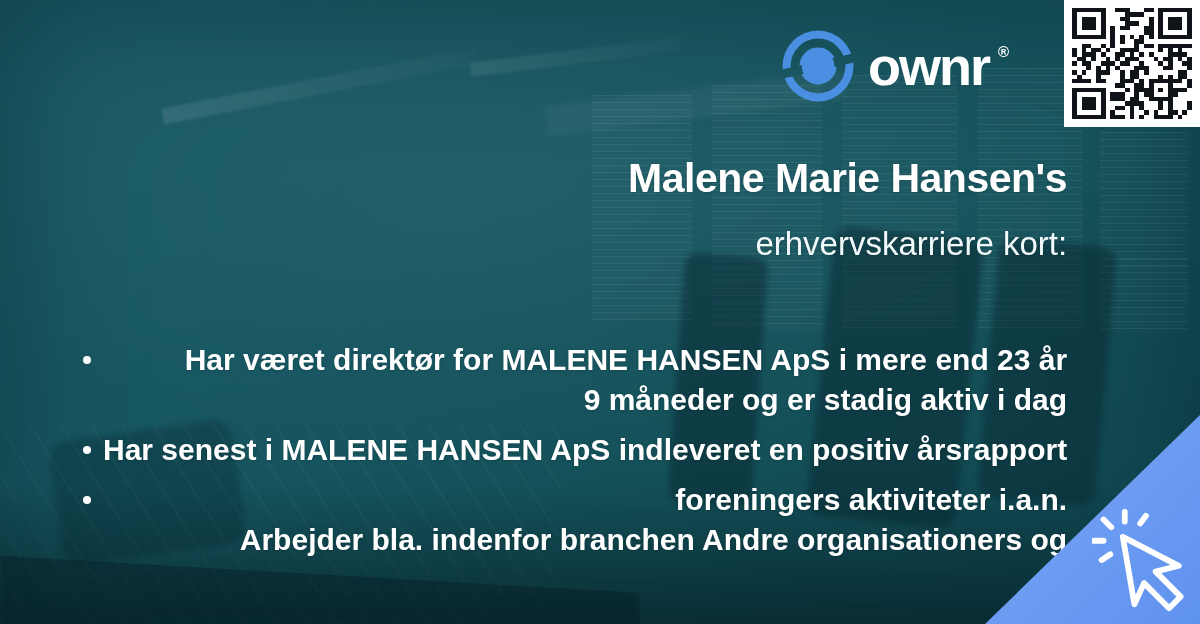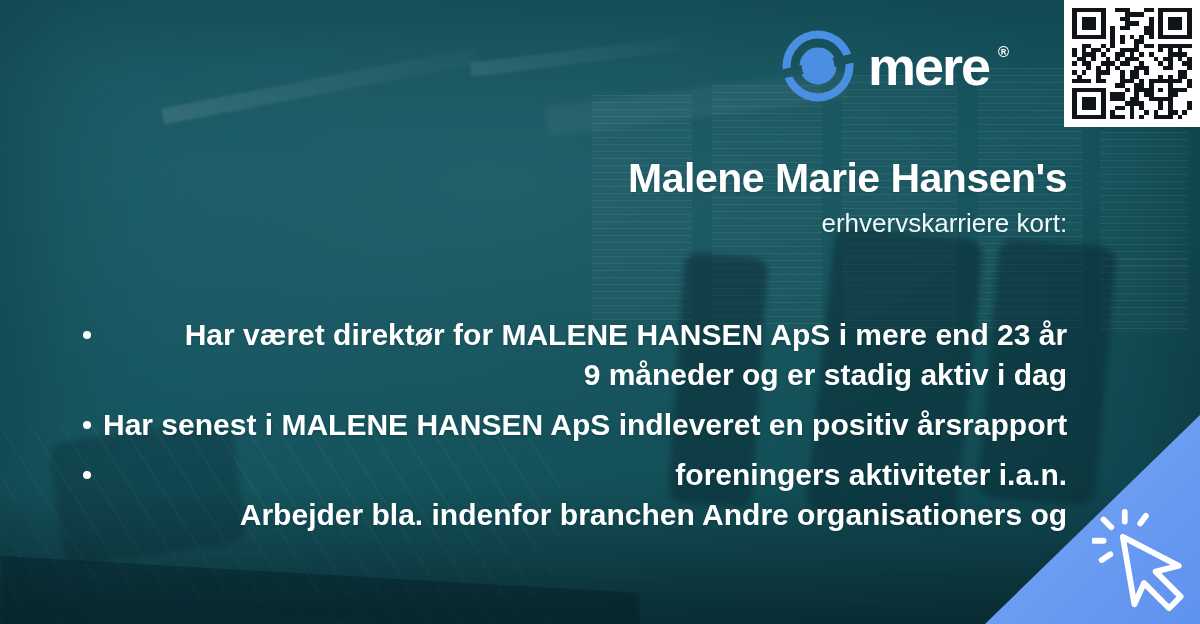--- a/index.html
+++ b/index.html
@@ -51,21 +51,21 @@
   .regmark{ color:#fff; font-size:15px; font-weight:700; position:relative; top:-15px; left:-4px; }
 
   
   .qr-box{ position:absolute; left:1064px; top:0; width:136px; height:127px; background:#fff; padding:8px; }
   .qr-box svg{ width:100%; height:100%; display:block; shape-rendering:crispEdges; }
 
   
   .content{ position:absolute; left:82px; top:155px; color:#fff;text-align:right; }
   .title{ font-size:41px; font-weight:700; line-height:1.15; letter-spacing:-.5px;
           text-shadow:0 1px 3px rgba(0,20,26,.18); }
-  .subtitle{ font-size:26px; font-weight:400; line-height:1.2; margin-top:6px; color:#f2f9fa;
+  .subtitle{ font-size:33px; font-weight:400; line-height:1.2; margin-top:22px; color:#f2f9fa;
           text-shadow:0 1px 3px rgba(0,20,26,.18); }
   .bullets{ list-style:none; margin-top:76px; }
   .bullets li{ position:relative; padding-left:21px; font-size:30px; font-weight:700;
                line-height:40px; margin-bottom:10px; text-shadow:0 1px 3px rgba(0,20,26,.18); }
   .dot{ position:absolute; left:1px; top:16px; width:8px; height:8px; border-radius:50%; background:#fff; }
   .bline{ display:block; white-space:nowrap; }
 
   
   .corner-triangle{ position:absolute; left:985px; top:415px; width:215px; height:209px;
         clip-path:polygon(100% 0, 100% 100%, 0 100%);
@@ -102,21 +102,21 @@
       <defs>
         <mask id="ownrMask">
           <rect x="-10" y="-10" width="120" height="120" fill="#fff"></rect>
           <circle cx="50" cy="50" r="31" fill="none" stroke="#000" stroke-width="12"></circle>
           <line x1="-12" y1="64" x2="112" y2="36" stroke="#000" stroke-width="12"></line>
           <circle cx="50" cy="50" r="22" fill="#fff"></circle>
         </mask>
       </defs>
       <circle cx="50" cy="50" r="48" fill="#4a8fe2" mask="url(#ownrMask)"></circle>
     </svg>
-    <span class="wordmark">mere</span>
+    <span class="wordmark">ownr</span>
     <span class="regmark">®</span>
   </div>
 
   <div class="qr-box">
     <svg viewBox="0 0 25 25" preserveAspectRatio="none">
         <g fill="#101318">
           <rect x="0" y="0" width="1" height="1"></rect>
           <rect x="1" y="0" width="1" height="1"></rect>
           <rect x="2" y="0" width="1" height="1"></rect>
           <rect x="3" y="0" width="1" height="1"></rect>

